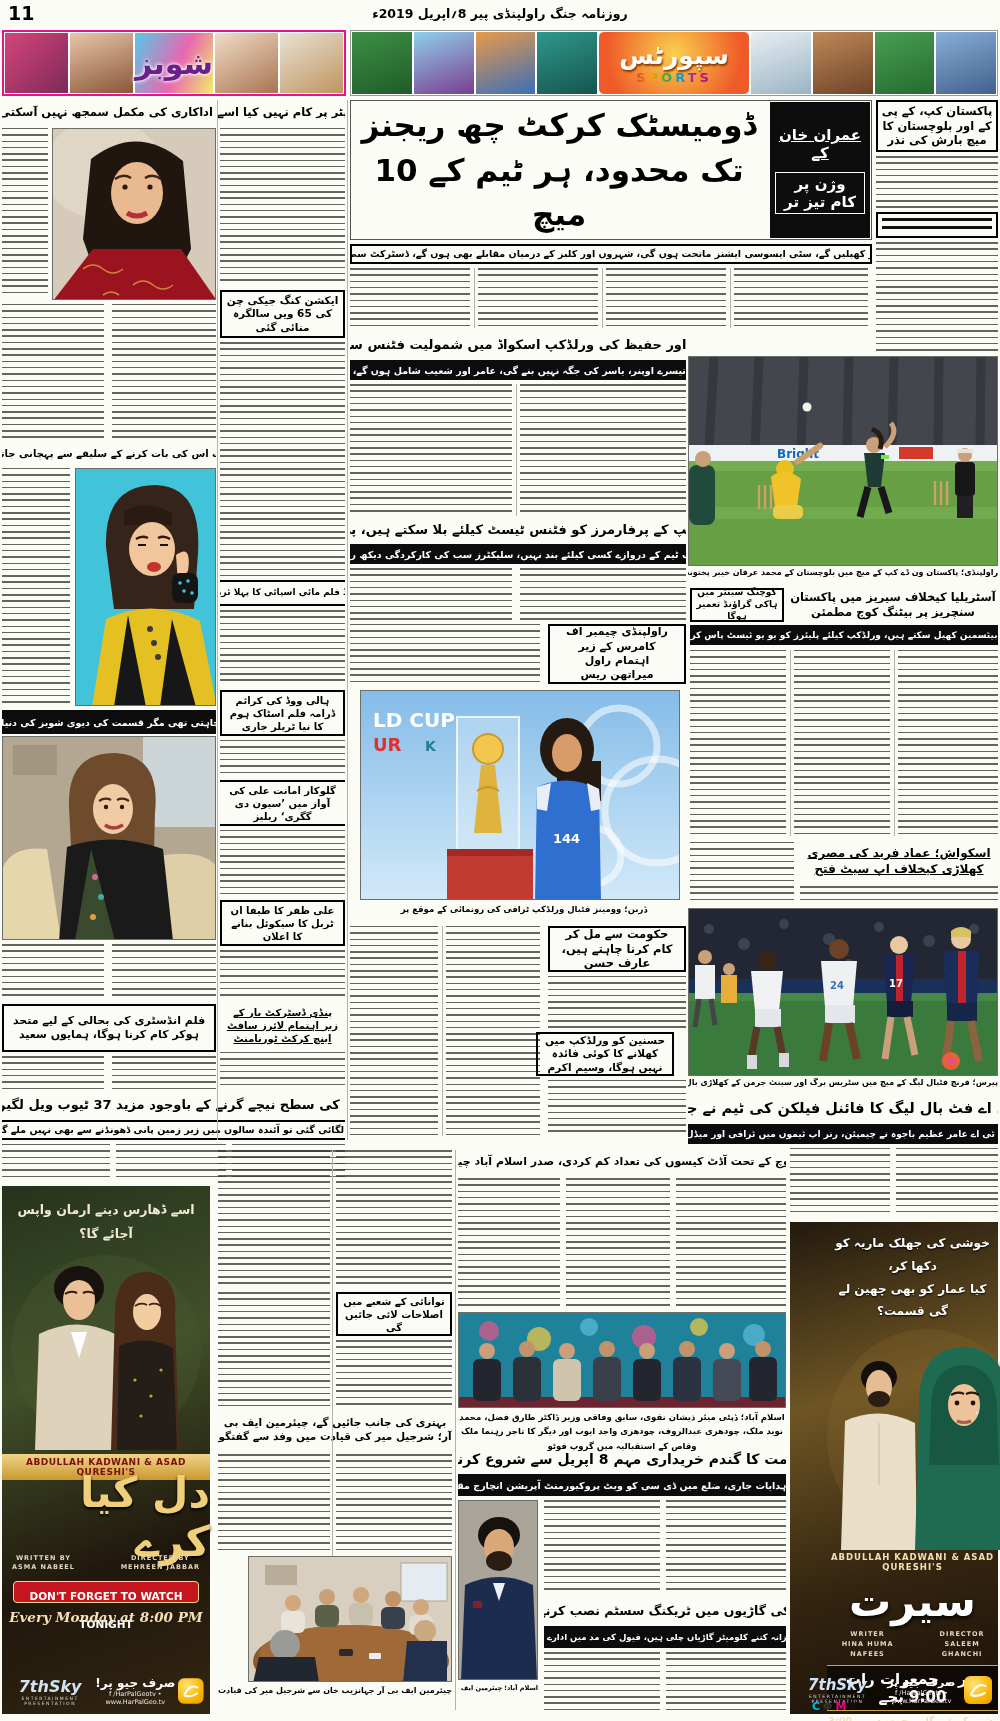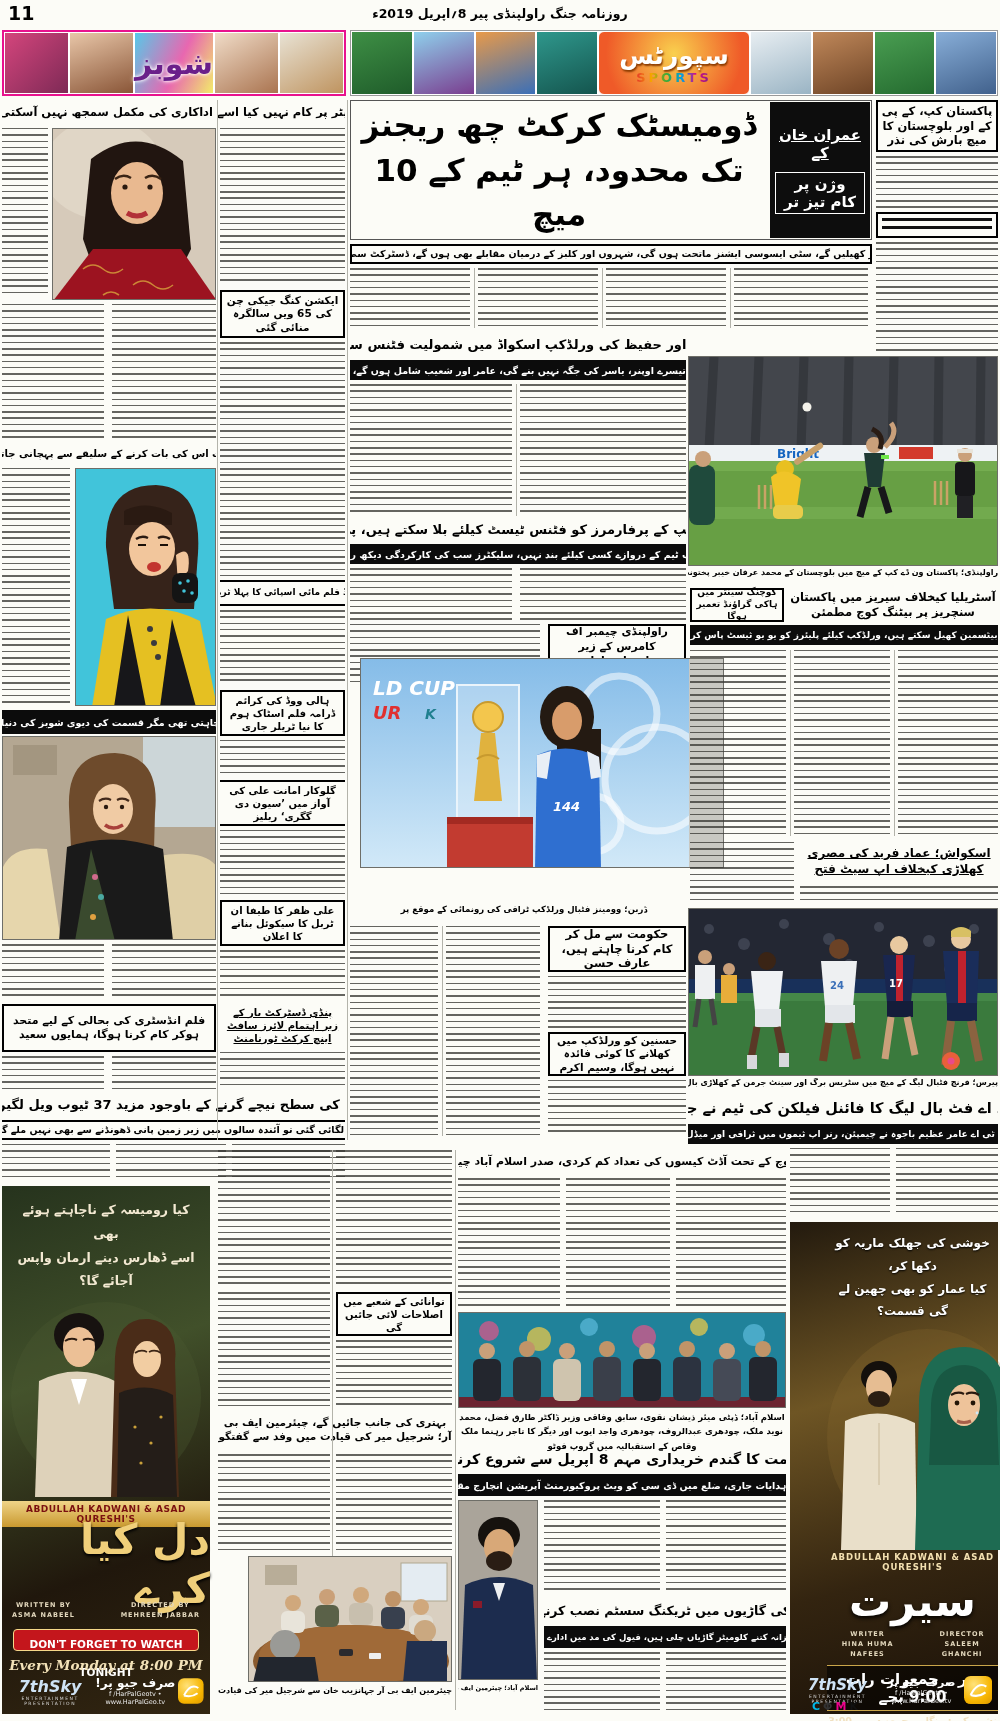--- a/index.html
+++ b/index.html
@@ -137,21 +137,21 @@
   <div class="abs cap nw" style="left:688px;top:568px;width:310px;height:16px;font-size:8px;">راولپنڈی؛ پاکستان ون ڈے کپ کے میچ میں بلوچستان کے محمد عرفان خیبر پختونخوا کے بیٹسمین کے خلاف باؤلنگ کرا رہے ہیں</div>
 
   <div class="abs hl nw" style="left:350px;top:518px;width:336px;height:24px;font-size:13px;">پاکستان کپ کے پرفارمرز کو فٹنس ٹیسٹ کیلئے بلا سکتے ہیں، پی سی بی</div>
   <div class="abs bar nw" style="left:350px;top:544px;width:336px;height:20px;font-size:9.5px;">ورلڈکپ ٹیم کے دروازے کسی کیلئے بند نہیں، سلیکٹرز سب کی کارکردگی دیکھ رہے ہیں</div>
   <div class="abs g" style="left:350px;top:568px;width:162px;height:52px;"></div>
   <div class="abs g" style="left:520px;top:568px;width:166px;height:52px;"></div>
 
   <div class="abs g" style="left:350px;top:624px;width:190px;height:62px;"></div>
   <div class="abs hl box" style="left:548px;top:624px;width:138px;height:60px;font-size:11px;padding:0 16px;">راولپنڈی چیمبر آف کامرس کے زیر اہتمام راول میراتھن ریس</div>
 
-  <div class="abs photo" style="left:360px;top:658px;width:364px;height:210px;font-style:italic;">
+  <div class="abs photo" style="left:360px;top:690px;width:320px;height:210px;">
     <svg viewBox="0 0 328 210" width="328" height="210" preserveAspectRatio="none">
       <defs>
           <linearGradient id="sky" x1="0" y1="0" x2="0" y2="1">
             <stop offset="0" stop-color="#85bce8"></stop>
             <stop offset="1" stop-color="#d2e9f8"></stop>
           </linearGradient>
         </defs>
       <rect width="328" height="210" fill="url(#sky)"></rect>
       <g fill="none" stroke="#ffffff" stroke-opacity="0.55" stroke-width="7">
         <circle cx="258" cy="55" r="38"></circle>
@@ -176,21 +176,21 @@
       <path d="M238 98 L226 92 L230 120 L240 118 Z" fill="#e8eef5"></path>
       <text x="192" y="152" font-size="13" font-weight="bold" fill="#fff" font-family="DejaVu Sans">144</text>
     </svg>
   </div>
   <div class="abs cap nw" style="left:360px;top:904px;width:328px;height:16px;font-size:8.5px;">ڈربن؛ وومینز فٹبال ورلڈکپ ٹرافی کی رونمائی کے موقع پر</div>
 
   <div class="abs g" style="left:350px;top:926px;width:88px;height:210px;"></div>
   <div class="abs g" style="left:446px;top:926px;width:94px;height:210px;"></div>
   <div class="abs hl box" style="left:548px;top:926px;width:138px;height:46px;font-size:11.5px;padding:0 4px;">حکومت سے مل کر کام کرنا چاہتے ہیں، عارف حسن</div>
   <div class="abs g" style="left:548px;top:976px;width:138px;height:52px;"></div>
-  <div class="abs hl box" style="left:548px;top:1032px;width:138px;height:44px;font-size:10.5px;padding:0 4px;">حسنین کو ورلڈکپ میں کھلانے کا کوئی فائدہ نہیں ہوگا، وسیم اکرم</div>
+  <div class="abs hl box" style="left:536px;top:1032px;width:138px;height:44px;font-size:10.5px;padding:0 4px;">حسنین کو ورلڈکپ میں کھلانے کا کوئی فائدہ نہیں ہوگا، وسیم اکرم</div>
   <div class="abs g" style="left:548px;top:1080px;width:138px;height:56px;"></div>
 
   <div class="abs hl box" style="left:690px;top:588px;width:94px;height:34px;font-size:9px;padding:0 3px;">کوچنگ سینٹر میں ہاکی گراؤنڈ تعمیر ہوگا</div>
   <div class="abs hl" style="left:788px;top:588px;width:210px;height:34px;font-size:11.5px;">آسٹریلیا کیخلاف سیریز میں پاکستان سنچریز پر بیٹنگ کوچ مطمئن</div>
   <div class="abs bar nw" style="left:690px;top:625px;width:308px;height:20px;font-size:9px;">رضوان بطور بیٹسمین کھیل سکتے ہیں، ورلڈکپ کیلئے پلیئرز کو یو یو ٹیسٹ پاس کرنا ہوگا، فلاور</div>
   <div class="abs g" style="left:690px;top:650px;width:96px;height:186px;"></div>
   <div class="abs g" style="left:794px;top:650px;width:96px;height:186px;"></div>
   <div class="abs g" style="left:898px;top:650px;width:100px;height:186px;"></div>
 
   <div class="abs hl" style="left:800px;top:842px;width:198px;height:40px;font-size:12px;flex-direction:column;">
@@ -449,21 +449,20 @@
   <div class="abs cap nw" style="left:458px;top:1684px;width:80px;height:12px;font-size:6.5px;">اسلام آباد؛ چیئرمین ایف بی آر</div>
   <div class="abs g" style="left:544px;top:1500px;width:116px;height:94px;"></div>
   <div class="abs g" style="left:666px;top:1500px;width:120px;height:94px;"></div>
   <div class="abs hl nw" style="left:544px;top:1598px;width:242px;height:26px;font-size:12.5px;">پی ایچ اے کی گاڑیوں میں ٹریکنگ سسٹم نصب کرنے کا فیصلہ</div>
   <div class="abs bar nw" style="left:544px;top:1626px;width:242px;height:22px;font-size:8.5px;">پتہ چل سکے گا کہ روزانہ کتنے کلومیٹر گاڑیاں چلی ہیں، فیول کی مد میں ادارے کو خاصی بچت ہوگی</div>
   <div class="abs g" style="left:544px;top:1652px;width:116px;height:58px;"></div>
   <div class="abs g" style="left:666px;top:1652px;width:120px;height:58px;"></div>
 
   <div class="abs adL" style="left:2px;top:1186px;width:208px;height:528px;">
     <div style="padding:12px 6px 0;color:#f3e9d2;font-weight:700;font-size:12.5px;direction:rtl;text-align:center;line-height:1.9;">
-      <div>کیا رومیسہ کے ناچاہتے ہوئے بھی</div>
       <div>اسے ڈھارس دینے ارمان واپس آجائے گا؟</div>
     </div>
     <svg viewBox="0 0 190 200" width="190" height="200" style="margin:4px auto 0;display:block;">
       <ellipse cx="95" cy="100" rx="95" ry="95" fill="#4a5a30" opacity="0.35"></ellipse>
 
       <ellipse cx="68" cy="38" rx="25" ry="22" fill="#171210"></ellipse>
       <ellipse cx="68" cy="50" rx="16" ry="20" fill="#ecc096"></ellipse>
       <path d="M54 44 Q60 40 66 43 M72 43 Q78 40 84 44" stroke="#2a1a10" stroke-width="2" fill="none"></path>
       <path d="M28 84 Q68 64 108 86 L112 200 L24 200 Z" fill="#ded2ba"></path>
       <path d="M60 82 L76 82 L68 108 Z" fill="#fff"></path>

